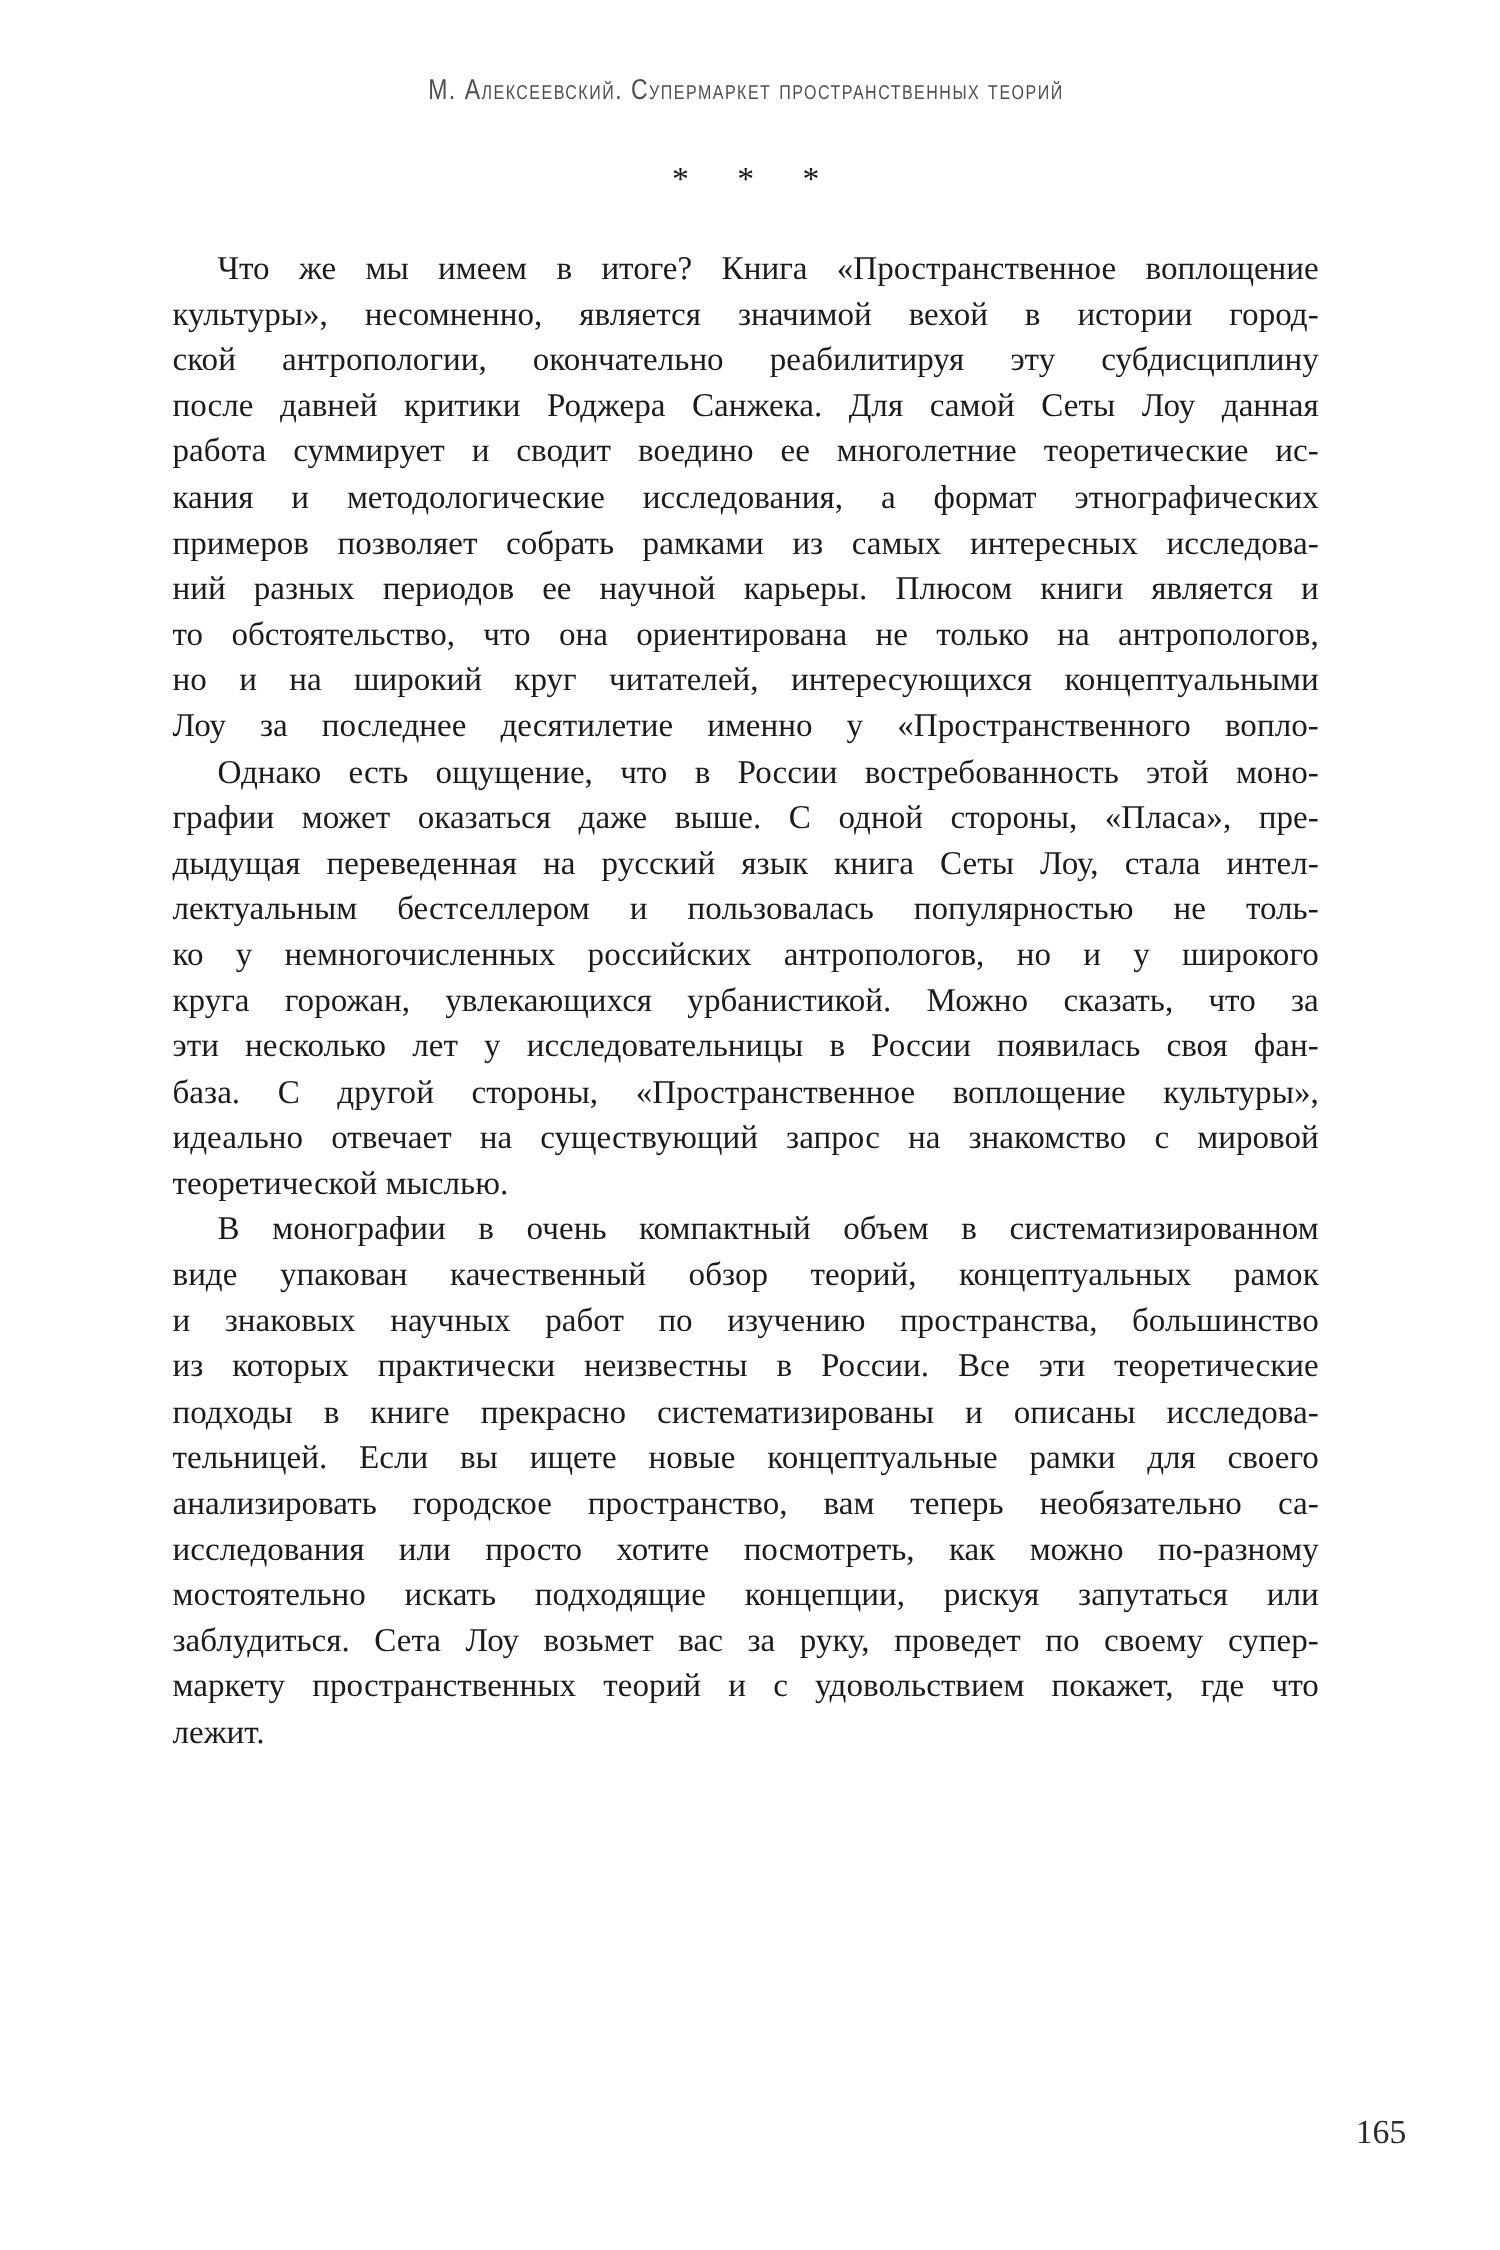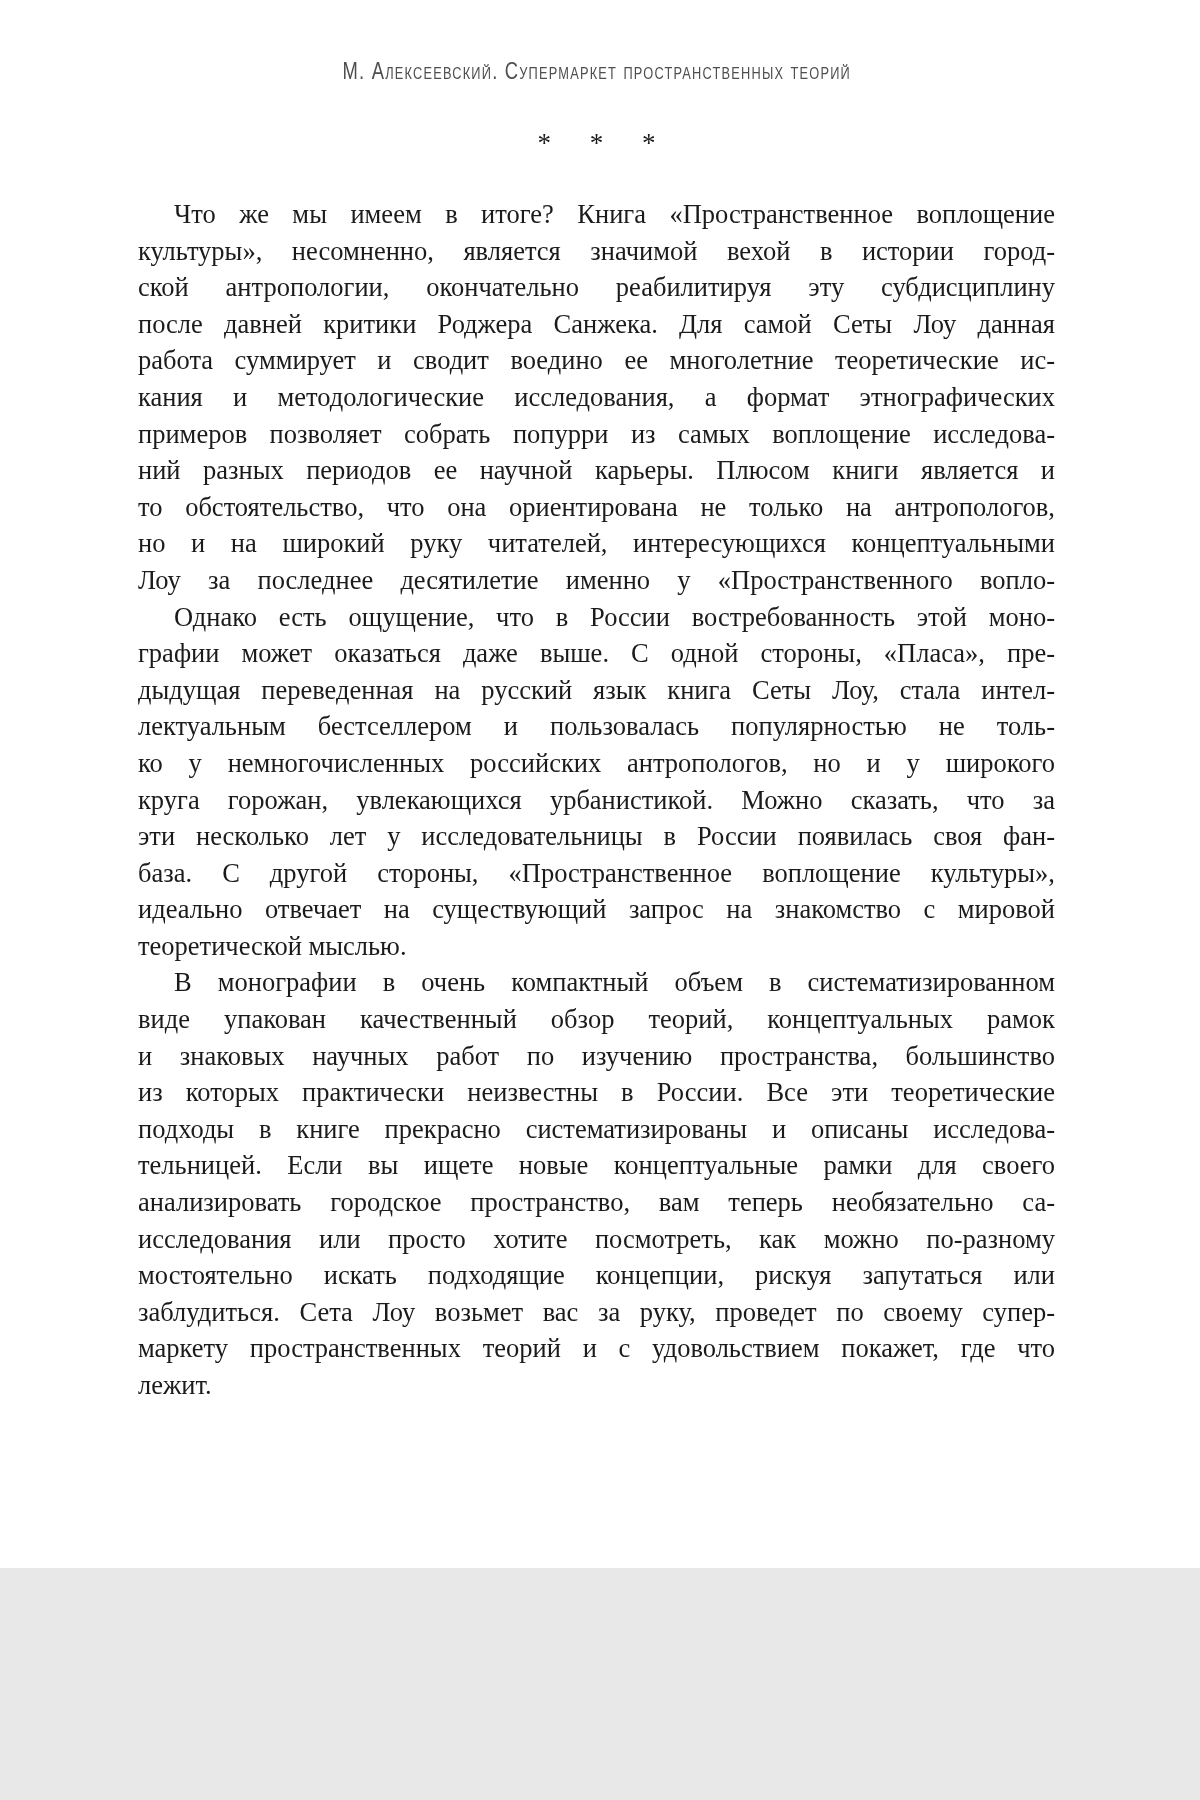--- a/index.html
+++ b/index.html
@@ -1,19 +1,19 @@
 <!DOCTYPE html>
 <html><head>
 <meta charset="utf-8">
 <style>
   html, body { margin: 0; padding: 0; background: #e8e8e8; }
   .page {
     position: relative;
     width: 1200px;
-    height: 1568px;
+    height: 1800px;
     background: #ffffff;
     font-family: "Liberation Serif", "DejaVu Serif", serif;
     overflow: hidden;
     margin: 0 auto;
   }
   .running-header {
     position: absolute;
     top: 58px;
     left: 138px;
     width: 917px;
@@ -81,24 +81,24 @@
   <div class="text-column">
     <div class="section-break">* * *</div>
     <div id="body-text">
         <div class="para">
           <div class="line first">Что же мы имеем в итоге? Книга «Пространственное воплощение</div>
           <div class="line">культуры», несомненно, является значимой вехой в истории город-</div>
           <div class="line">ской антропологии, окончательно реабилитируя эту субдисциплину</div>
           <div class="line">после давней критики Роджера Санжека. Для самой Сеты Лоу данная</div>
           <div class="line">работа суммирует и сводит воедино ее многолетние теоретические ис-</div>
           <div class="line">кания и методологические исследования, а формат этнографических</div>
-          <div class="line">примеров позволяет собрать попурри из самых воплощение исследова-</div>
+          <div class="line">примеров позволяет собрать рамками из самых интересных исследова-</div>
           <div class="line">ний разных периодов ее научной карьеры. Плюсом книги является и</div>
           <div class="line">то обстоятельство, что она ориентирована не только на антропологов,</div>
-          <div class="line">но и на широкий руку читателей, интересующихся концептуальными</div>
+          <div class="line">но и на широкий круг читателей, интересующихся концептуальными</div>
           <div class="line">Лоу за последнее десятилетие именно у «Пространственного вопло-</div>
         </div>
         <div class="para">
           <div class="line first">Однако есть ощущение, что в России востребованность этой моно-</div>
           <div class="line">графии может оказаться даже выше. С одной стороны, «Пласа», пре-</div>
           <div class="line">дыдущая переведенная на русский язык книга Сеты Лоу, стала интел-</div>
           <div class="line">лектуальным бестселлером и пользовалась популярностью не толь-</div>
           <div class="line">ко у немногочисленных российских антропологов, но и у широкого</div>
           <div class="line">круга горожан, увлекающихся урбанистикой. Можно сказать, что за</div>
           <div class="line">эти несколько лет у исследовательницы в России появилась своя фан-</div>

